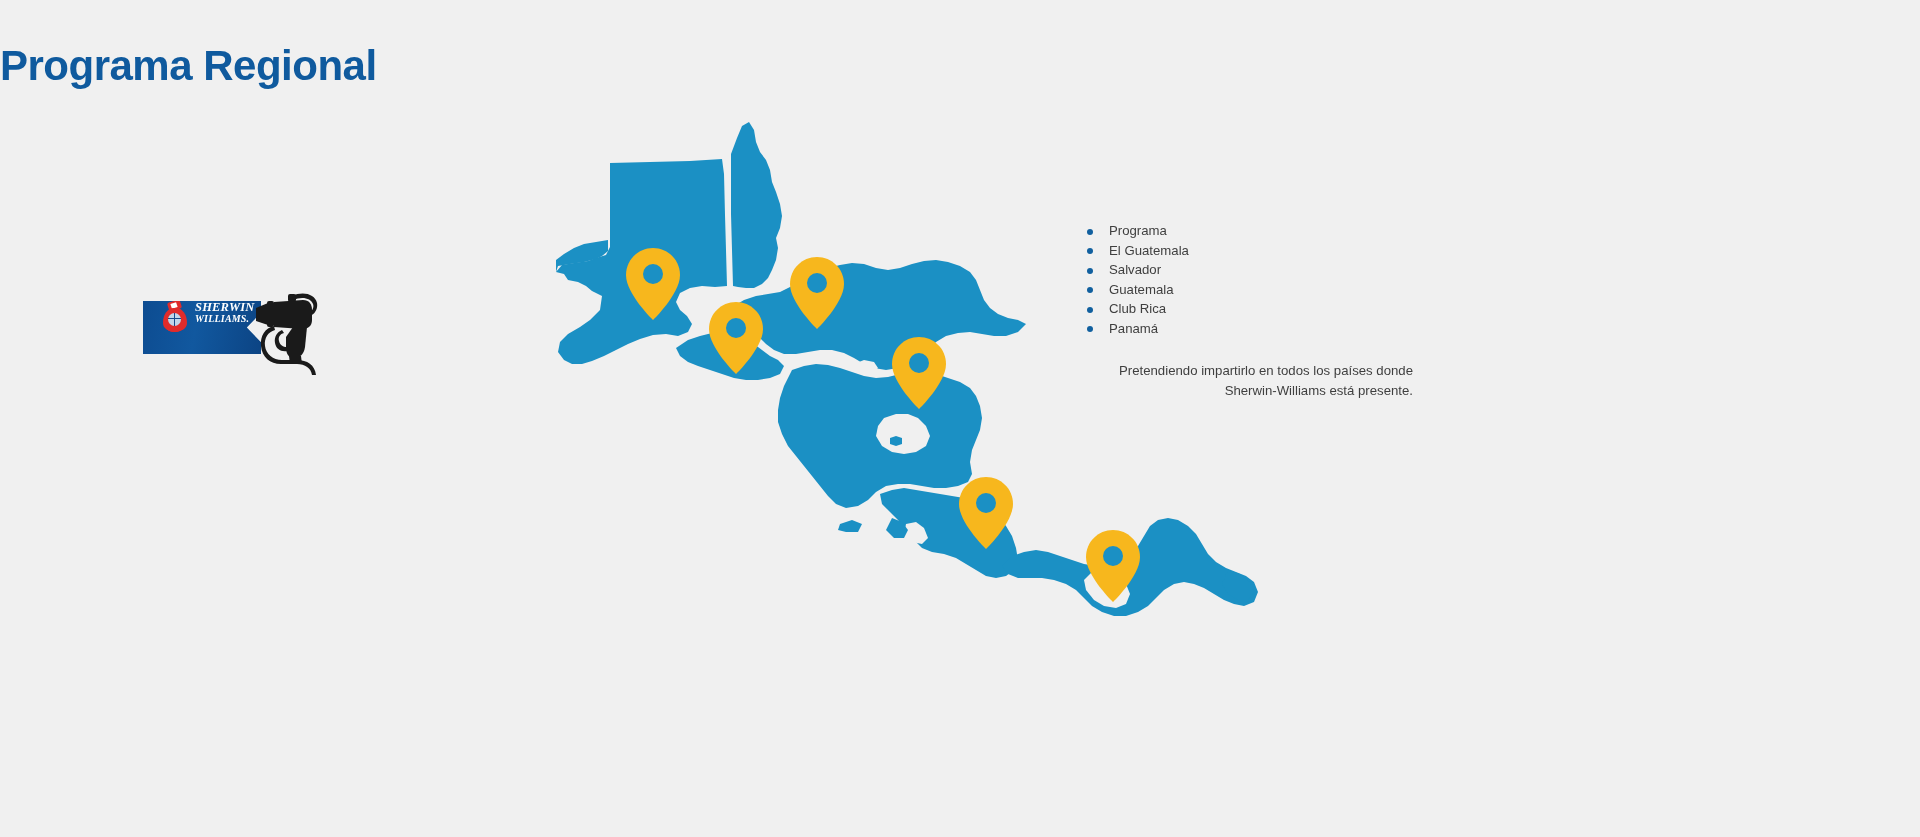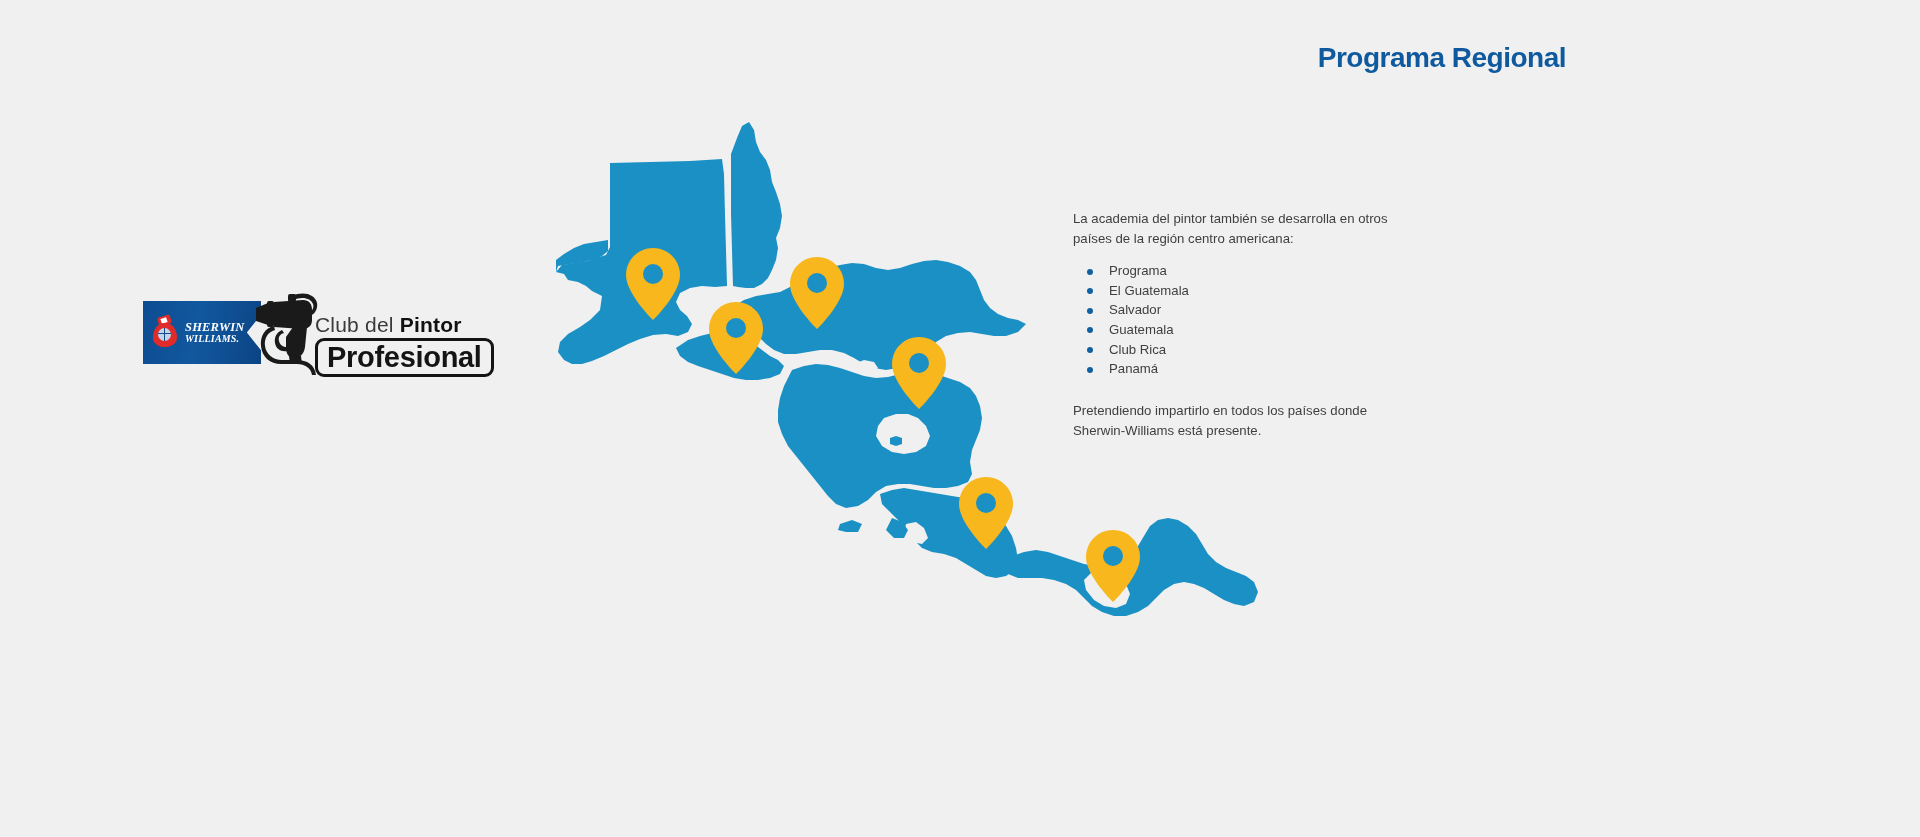--- a/index.html
+++ b/index.html
@@ -14,41 +14,41 @@
     position:relative;
     width:1920px; height:837px;
     background:#f0f0f0;
   }
 
   
   #page-title{
     position:absolute;
     left:0; top:42px;
     width:1566px;
-    text-align:right;
-    font-size:28px;
+    text-align:left;
+    font-size:42px;
     font-weight:bold;
     letter-spacing:-0.5px;
     color:#0f5a9e;
     white-space:nowrap;
   }
 
   
   #logo-block{
     position:absolute;
     left:143px; top:291px;
     width:350px; height:92px;
   }
   #sw-badge{
     position:absolute;
     left:0; top:10px;
-    width:118px; height:63px;
+    width:118px; height:53px;
     background:linear-gradient(100deg,#0d4c91 0%,#11589f 45%,#0c4484 100%);
     clip-path: polygon(0 0, 100% 0, 100% 22%, 88% 50%, 100% 78%, 100% 100%, 0 100%);
-    display:flex; align-items:center;
+    display:flex; align-items:flex-start;padding-left:10px;
   }
   #sw-badge::after{
     content:"";
     position:absolute; left:100%; top:0;
     width:0; height:0;
     border-top:22.5px solid transparent;
     border-bottom:22.5px solid transparent;
     border-left:16px solid #0d4c91;
   }
   #sw-can{
@@ -175,20 +175,21 @@
   }
   #country-list li .dot{
     position:absolute;
     left:0; top:7.5px;
     width:6px;height:6px;
     border-radius:50%;
     background:#11609f;
   }
   #closing-para{
     margin-top:22px;
+    text-align:right;
   }
 </style>
 </head>
 <body>
 
 <div id="slide">
 
   <div id="page-title">Programa Regional</div>
 
   <div id="logo-block">
@@ -222,28 +223,20 @@
         <path d="M38 35 L52 35 L50 55 C49 62 45 66 39 66 C34 66 31 62 31 56 L31 45 Z"></path>
 
         <path d="M27 38 C22 40 19 45 20 51 C21 57 26 60 32 59 L32 55 C28 55 25 53 24 49 C23 45 25 42 29 41 Z"></path>
 
         <path d="M19 34 C10 36 5 44 6 54 C7 65 15 72 26 72 L42 72 C50 72 56 76 57 83 L61 83 C60 73 52 68 42 68 L27 68 C18 68 11 62 10 54 C9 46 13 40 20 38 Z"></path>
 
         <path d="M34 64 L46 64 L47 72 L35 72 Z"></path>
       </g>
     </svg>
 
-    <div id="club-text">
-      <div id="club-line1">
-        <span class="light">Club del </span><span class="bold">Pintor</span>
-      </div>
-      <div id="club-line2-wrap">
-        <div id="club-line2">Profesional</div>
-      </div>
-    </div>
   </div>
 
   <div id="map-wrap">
     <svg id="map-svg" viewBox="0 0 760 520">
 
       <g id="landmass" fill="#1b90c4">
 
         <path d="M60 190 L62 176 L52 171 L46 166 L38 162 L28 160 L24 154 L16 152
                  L22 145 L34 143 L48 141 L56 138 L66 135 L70 127
                  L70 43 L150 41 L182 39 L184 54 L185 95 L186 130 L187 166
@@ -346,21 +339,20 @@
         </g>
         <g>
           <path d="M573 410 C558 410 546 422 546 437 C546 456 573 482 573 482 C573 482 600 456 600 437 C600 422 588 410 573 410 Z" fill="#f7b71d"></path>
           <circle cx="573" cy="436" r="10" fill="#1b90c4"></circle>
         </g>
       </g>
     </svg>
   </div>
 
   <div id="info-panel">
-    <p class="para">La academia del pintor también se desarrolla en otros países de la región centro americana:</p>
 
     <ul id="country-list">
       <li>
         <span class="dot"></span>
         <span>Programa</span>
       </li>
       <li>
         <span class="dot"></span>
         <span>El Guatemala</span>
       </li>

